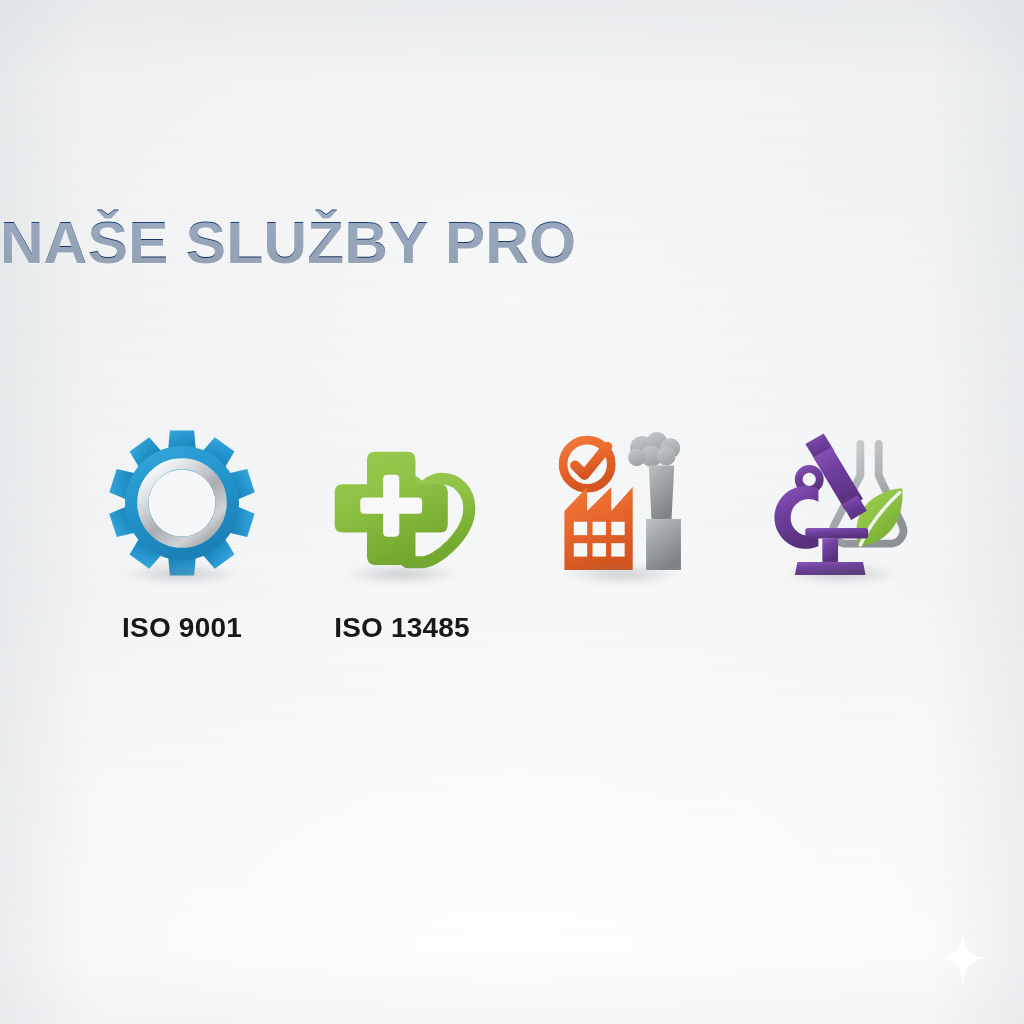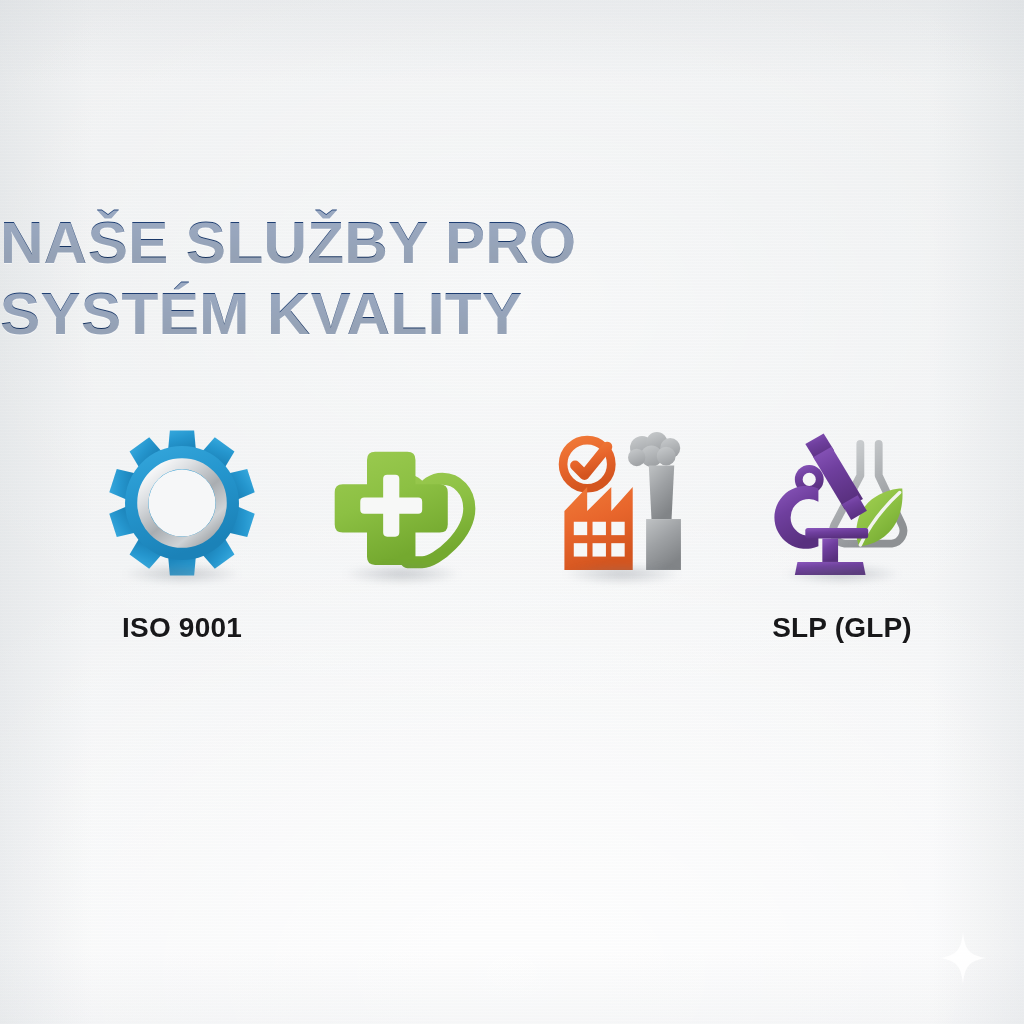--- a/index.html
+++ b/index.html
@@ -137,21 +137,20 @@
     pointer-events: none;
   }
 </style>
 </head>
 <body>
 
 <div id="poster">
 
   <div class="headline">
     <span class="headline-line">NAŠE SLUŽBY PRO</span>
-    <span class="headline-line">SYSTÉM KVALITY</span>
   </div>
 
   <div class="icon-row">
 
     <div class="service-item">
       <div class="icon-stage">
         <div class="icon-shadow"></div>
         <svg width="148" height="148" viewBox="0 0 100 100">
           <defs>
             <linearGradient id="gearGrad" x1="0" y1="0" x2="0.35" y2="1">
@@ -203,20 +202,21 @@
             </linearGradient>
           </defs>
 
           <path d="M 60 96 C 60 96 36 75 36 56 C 36 43 45 34 56 34 C 64 34 69 39 71 43 C 73 39 78 34 86 34 C 97 34 106 43 106 56 C 106 75 82 96 71 96 Z" fill="none" stroke="url(#greenGrad)" stroke-width="9" stroke-linejoin="round" stroke-linecap="round"></path>
 
           <path d="M 30 20 q 0 -6 6 -6 L 60 14 q 6 0 6 6 L 66 38 L 84 38 q 6 0 6 6 L 90 68 q 0 6 -6 6 L 66 74 L 66 92 q 0 6 -6 6 L 36 98 q -6 0 -6 -6 L 30 74 L 12 74 q -6 0 -6 -6 L 6 44 q 0 -6 6 -6 L 30 38 Z" fill="url(#greenGrad)"></path>
 
           <path d="M 42 34 q 0 -3 3 -3 L 51 31 q 3 0 3 3 L 54 48 L 68 48 q 3 0 3 3 L 71 57 q 0 3 -3 3 L 54 60 L 54 74 q 0 3 -3 3 L 45 77 q -3 0 -3 -3 L 42 60 L 28 60 q -3 0 -3 -3 L 25 51 q 0 -3 3 -3 L 42 48 Z" fill="#f7f8f7"></path>
         </svg>
       </div>
+      <div class="service-label">ISO 13485</div>
     </div>
 
     <div class="service-item">
       <div class="icon-stage">
         <div class="icon-shadow"></div>
         <svg width="150" height="150" viewBox="0 0 112 112">
           <defs>
             <linearGradient id="orangeGrad" x1="0" y1="0" x2="0.35" y2="1">
               <stop offset="0%" stop-color="#f07a38"></stop>
               <stop offset="50%" stop-color="#e8662c"></stop>
@@ -307,21 +307,20 @@
             <path d="M 40 46 A 24 24 0 1 0 40 90 L 40 80 A 14 14 0 1 1 40 56 Z"></path>
 
             <rect x="30" y="76" width="48" height="8" rx="2"></rect>
 
             <rect x="43" y="84" width="12" height="18"></rect>
 
             <path d="M 22 112 L 24 102 L 74 102 L 76 112 Z"></path>
           </g>
         </svg>
       </div>
-      <div class="service-label">SLP (GLP)</div>
     </div>
 
   </div>
 
   <svg class="sparkle" viewBox="0 0 46 52">
     <path d="M 23 0 C 25 18 29 23 46 26 C 29 29 25 34 23 52 C 21 34 17 29 0 26 C 17 23 21 18 23 0 Z" fill="#ffffff" opacity="0.95"></path>
   </svg>
 
 </div>
 

